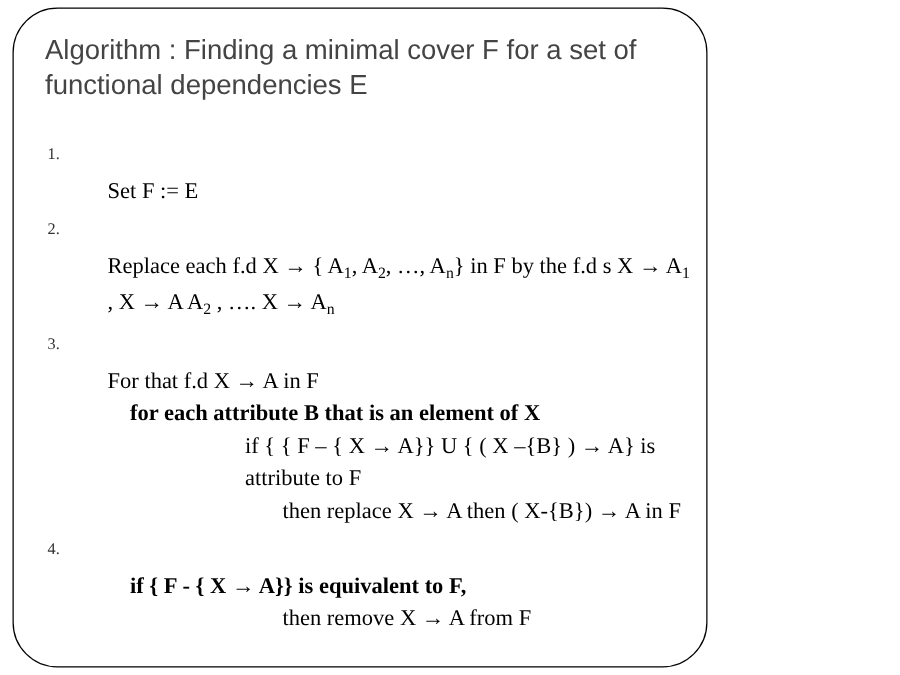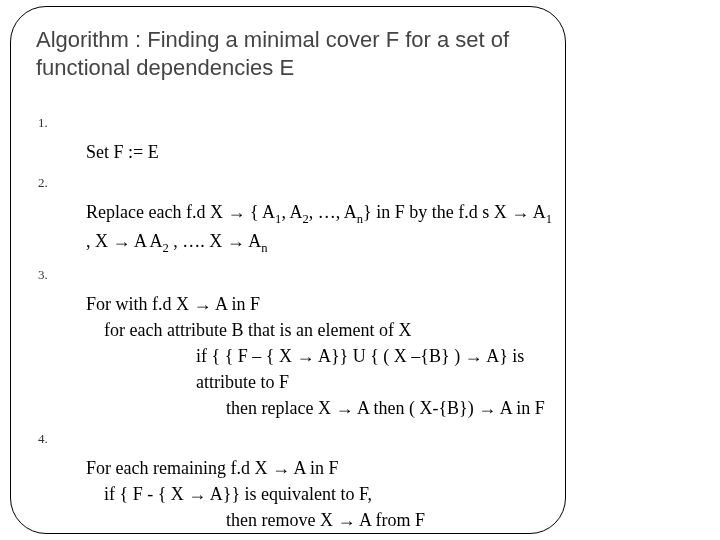--- a/index.html
+++ b/index.html
@@ -52,21 +52,21 @@
   }
   .txt {
     flex: 1;
     line-height: 1.45;
     margin-top: 28px;
   }
   .sub {
     vertical-align: sub;
     font-size: 0.7em;
   }
-  .indent1 { padding-left: 18px; display: block; }
+  .indent1 { padding-left: 18px; display: block; font-weight: bold; }
   .indent2 { padding-left: 110px; display: block; }
   .indent3 { padding-left: 140px; display: block; }
 </style>
 </head>
 <body>
 
 <div class="slide">
   <div class="frame"></div>
 
   <div class="title">Algorithm : Finding a minimal cover F for a set of functional dependencies E</div>
@@ -82,30 +82,29 @@
       <div class="num">2.</div>
       <div class="txt">
         <span>Replace each f.d X → { A</span><span class="sub">1</span><span>, A</span><span class="sub">2</span><span>, …, A</span><span class="sub">n</span><span>} in F by the f.d s    X → A</span><span class="sub">1</span><span> , X → A</span>
         A<span class="sub">2</span><span> , …. X → A</span><span class="sub">n</span>
       </div>
     </div>
 
     <div class="item">
       <div class="num">3.</div>
       <div class="txt">
-        <span>For with f.d X → A in F</span>
+        <span>For that f.d X → A in F</span>
         <span class="indent1">for each attribute B that is an element of X</span>
         <span class="indent2">if { { F – { X → A}} U { ( X –{B} ) → A} is attribute to F</span>
         <span class="indent3">then replace X → A then ( X-{B}) → A in F</span>
       </div>
     </div>
 
     <div class="item">
       <div class="num">4.</div>
       <div class="txt">
-        <span>For each remaining f.d X → A in F</span>
         <span class="indent1">if { F - { X → A}} is equivalent to F,</span>
         <span class="indent3">then remove X → A from F</span>
       </div>
     </div>
 
   </div>
 </div>
 
 </body></html>

